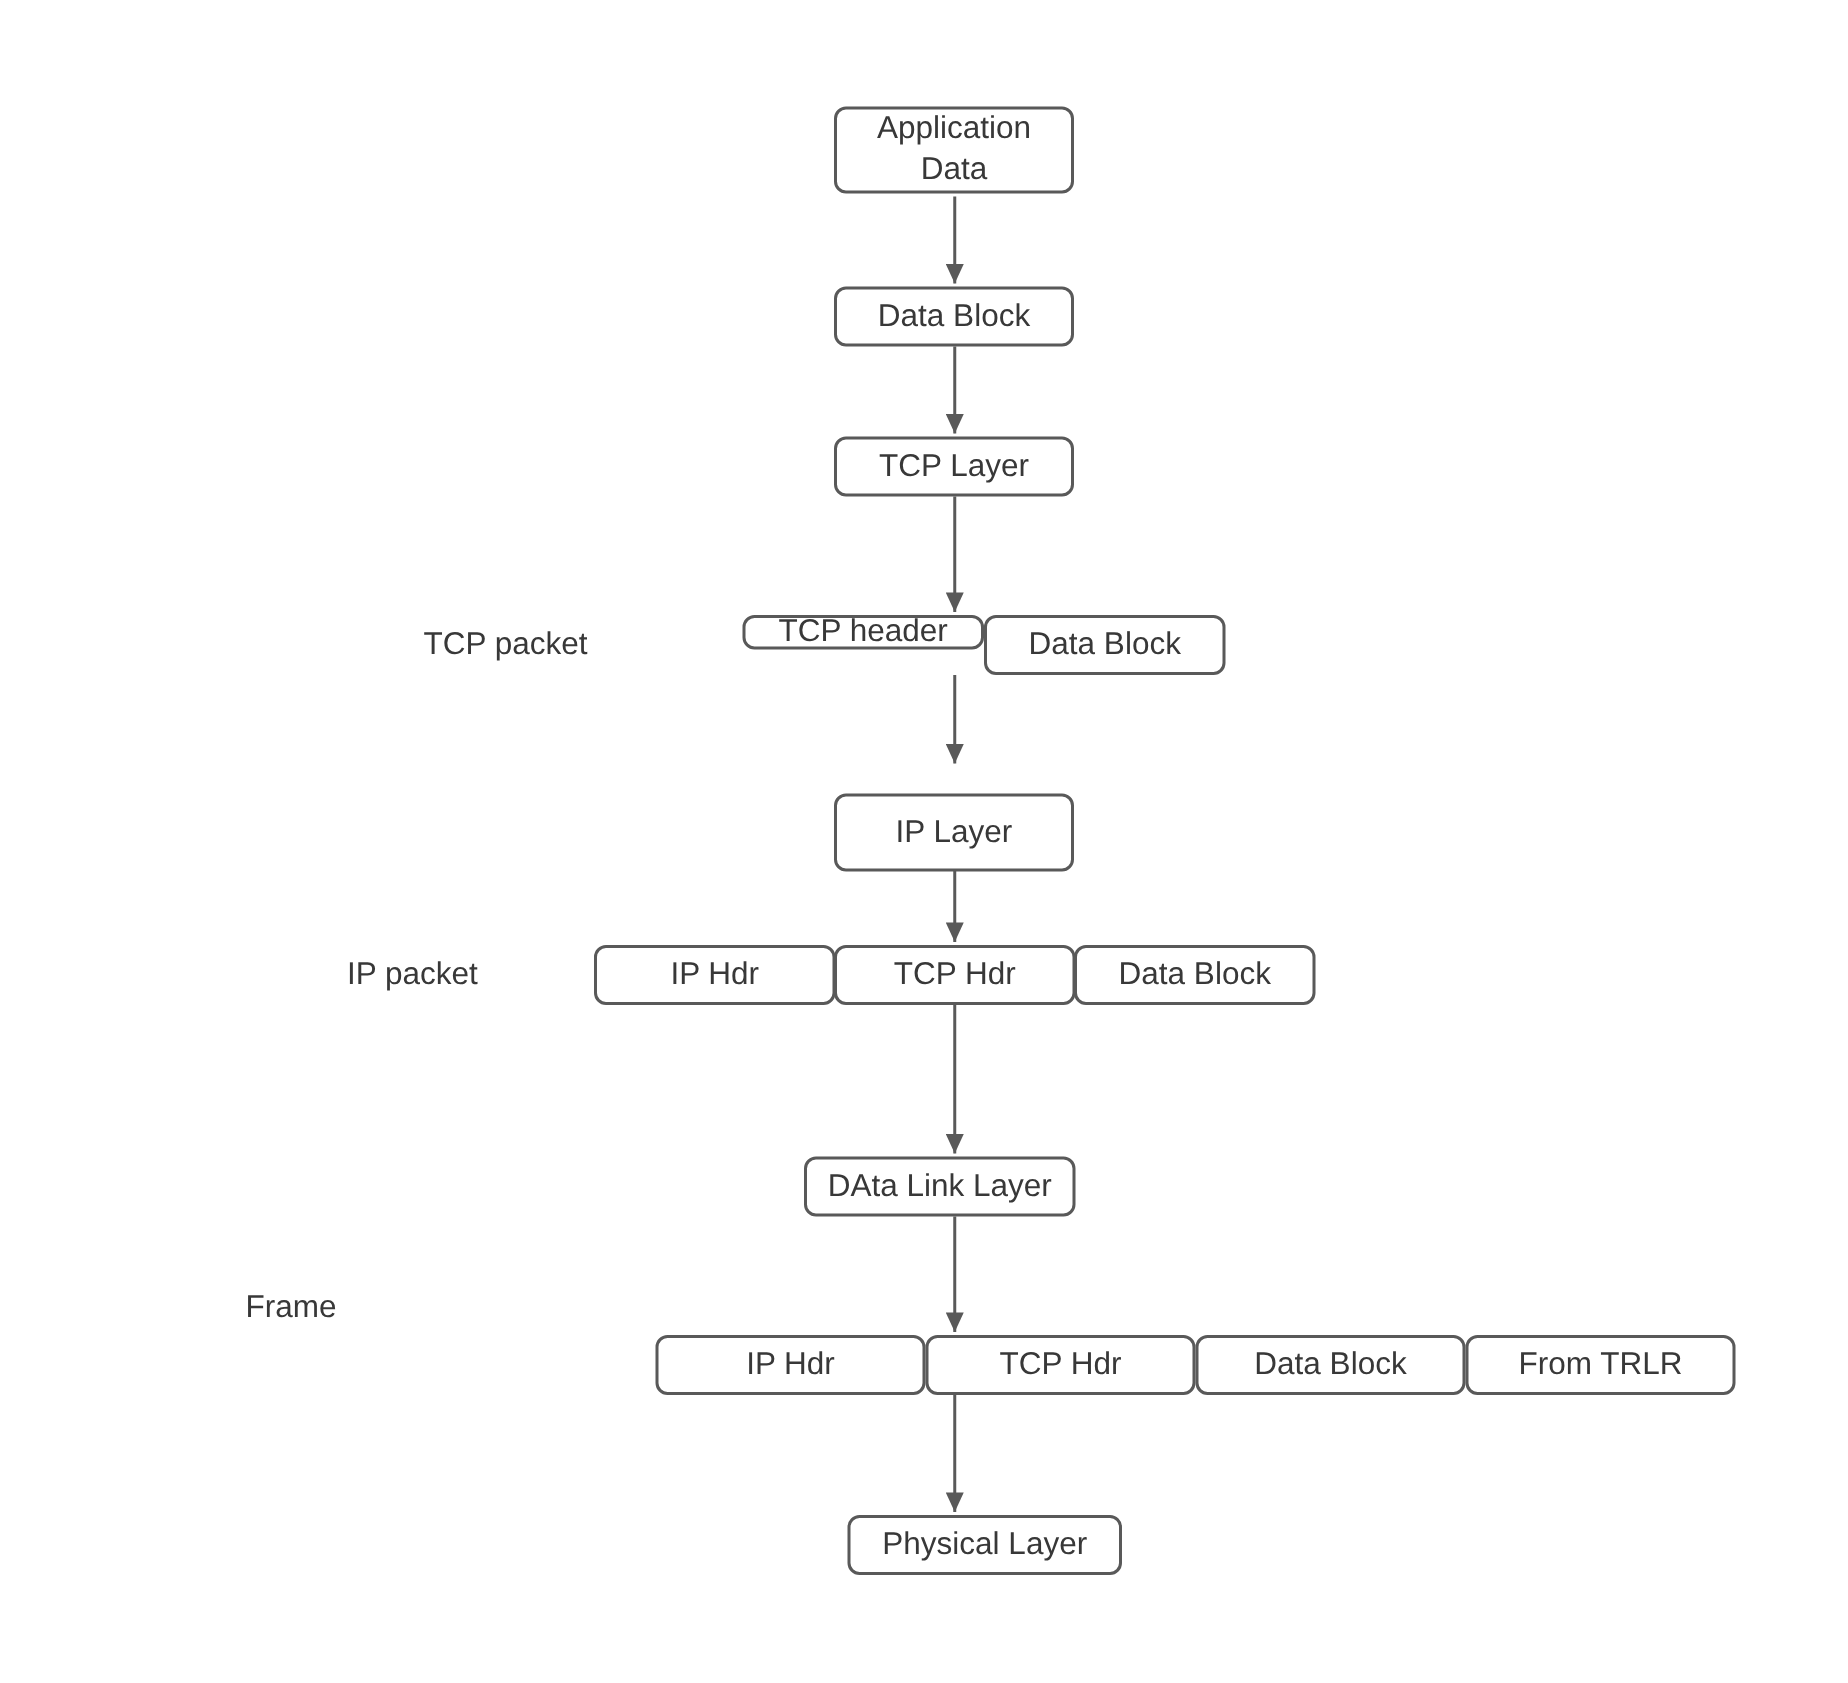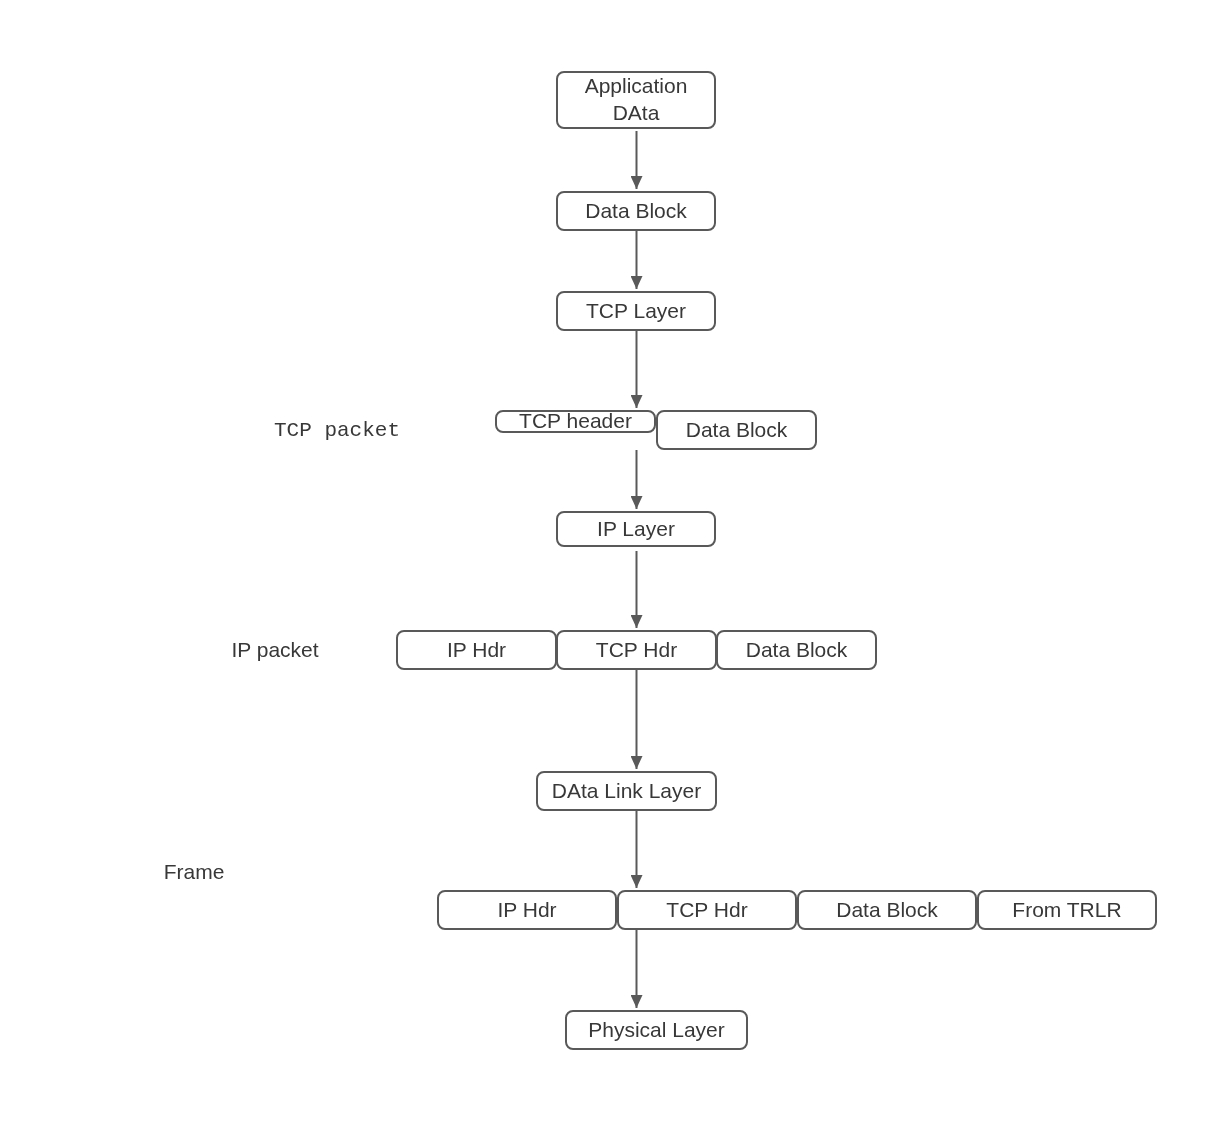--- a/index.html
+++ b/index.html
@@ -60,32 +60,32 @@
       <line x1="636.5" y1="231" x2="636.5" y2="289" marker-end="url(#arrowhead)"></line>
       <line x1="636.5" y1="331" x2="636.5" y2="408" marker-end="url(#arrowhead)"></line>
       <line x1="636.5" y1="450" x2="636.5" y2="509" marker-end="url(#arrowhead)"></line>
       <line x1="636.5" y1="551" x2="636.5" y2="628" marker-end="url(#arrowhead)"></line>
       <line x1="636.5" y1="670" x2="636.5" y2="769" marker-end="url(#arrowhead)"></line>
       <line x1="636.5" y1="811" x2="636.5" y2="888" marker-end="url(#arrowhead)"></line>
       <line x1="636.5" y1="930" x2="636.5" y2="1008" marker-end="url(#arrowhead)"></line>
     </g>
   </svg>
 
-  <div class="node" style="left:556px; top:71px;  width:160px; height:58px;">Application DAta</div>
+  <div class="node" style="left:556px; top:71px;  width:160px; height:58px;">Application Data</div>
 
   <div class="node" style="left:556px; top:191px; width:160px; height:40px;">Data Block</div>
 
   <div class="node" style="left:556px; top:291px; width:160px; height:40px;">TCP Layer</div>
 
-  <div class="row-label" style="left:337px; top:430px;font-family:Liberation Mono, monospace;">TCP packet</div>
+  <div class="row-label" style="left:337px; top:430px;">TCP packet</div>
 
   <div class="node" style="left:495px; top:410px; width:161px; height:23px;">TCP header</div>
   <div class="node" style="left:656px; top:410px; width:161px; height:40px;">Data Block</div>
 
-  <div class="node" style="left:556px; top:511px; width:160px; height:36px;">IP Layer</div>
+  <div class="node" style="left:556px; top:529px; width:160px; height:52px;">IP Layer</div>
 
   <div class="row-label" style="left:275px; top:650px;">IP packet</div>
 
   <div class="node" style="left:396px; top:630px; width:161px; height:40px;">IP Hdr</div>
   <div class="node" style="left:556px; top:630px; width:161px; height:40px;">TCP Hdr</div>
   <div class="node" style="left:716px; top:630px; width:161px; height:40px;">Data Block</div>
 
   <div class="node" style="left:536px; top:771px; width:181px; height:40px;">DAta Link Layer</div>
 
   <div class="row-label" style="left:194px; top:872px;">Frame</div>

